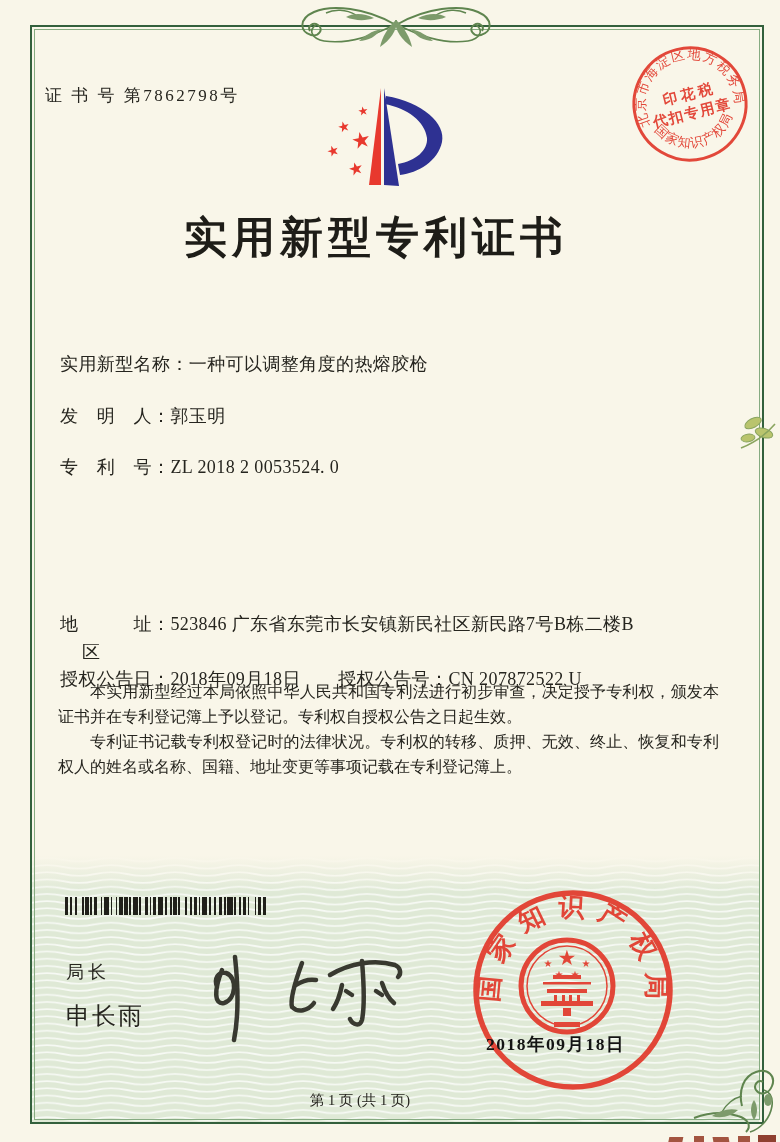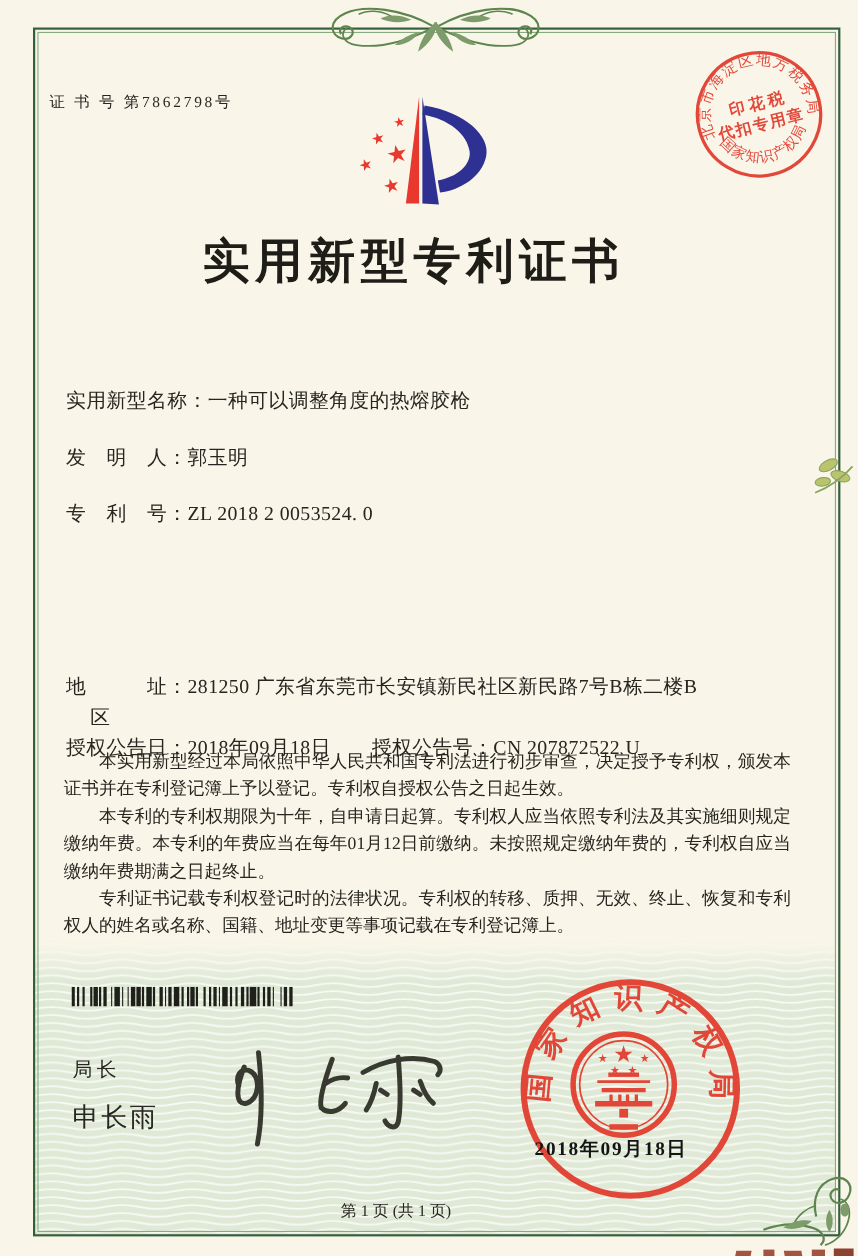--- a/index.html
+++ b/index.html
@@ -7,26 +7,26 @@
         font-family:"Liberation Serif","DejaVu Serif",serif;color:#26251f;}
   .abs{position:absolute;}
   
   .band{position:absolute;left:31px;top:856px;width:728px;height:266px;}
   .band-fade{position:absolute;left:31px;top:856px;width:728px;height:36px;
              background:linear-gradient(#f9f6e9,rgba(249,246,233,0));}
   
   .frame{position:absolute;left:30px;top:25px;width:730px;height:1095px;
          border:2px solid #33603c;pointer-events:none;}
   .frame::after{content:"";position:absolute;inset:2px;border:1px solid #86ab81;}
-  .certno{position:absolute;left:45px;top:84px;font-size:14px;letter-spacing:2.5px;white-space:nowrap;}
+  .certno{position:absolute;left:45px;top:84px;font-size:17px;letter-spacing:2.5px;white-space:nowrap;}
   .title{position:absolute;top:209px;left:-14px;width:780px;text-align:center;
          font-size:43px;font-weight:700;letter-spacing:5px;color:#1e1d18;}
   .row{position:absolute;left:60px;font-size:18px;letter-spacing:.4px;white-space:nowrap;margin-top:24px;}
   .body-text{position:absolute;left:58px;top:681px;width:661px;font-size:16px;
-             line-height:24.9px;text-align:justify;}
+             line-height:24.9px;text-align:justify;font-family:Liberation Mono, monospace;}
   .body-text p{margin:0;text-indent:2em;}
   .barcode{position:absolute;left:65px;top:897px;width:221px;height:18px;display:flex;overflow:hidden;}
   .barcode span{flex:none;height:100%;}
   .bar{background:#20201a;}
   .gap{background:transparent;}
   .director1{position:absolute;left:66px;top:960px;font-size:18px;letter-spacing:4px;}
   .director2{position:absolute;left:66px;top:1000px;font-size:24px;letter-spacing:2px;}
   .seal-date{position:absolute;left:486px;top:1032px;font-size:17.5px;letter-spacing:1.5px;
              color:#141414;font-weight:600;white-space:nowrap;}
   .footer{position:absolute;left:250px;top:1091px;width:220px;text-align:center;font-size:14.5px;}
@@ -142,35 +142,34 @@
   <div class="row" style="top:328px">
     <span>实用新型名称：</span><span>一种可以调整角度的热熔胶枪</span>
   </div>
   <div class="row" style="top:380px">
     <span>发　明　人：</span><span>郭玉明</span>
   </div>
   <div class="row" style="top:431px">
     <span>专　利　号：</span><span>ZL 2018 2 0053524. 0</span>
   </div>
   <div class="row" style="top:588px">
-    <span>地　　　址：</span><span>281250 广东省东莞市长安镇新民社区新民路7号B栋二楼B</span>
+    <span>地　　　址：</span><span>523846 广东省东莞市长安镇新民社区新民路7号B栋二楼B</span>
   </div>
   <div class="row" style="top:616px;left:82px">
     <span>区</span>
   </div>
   <div class="row" style="top:643px">
     <span>授权公告日：</span><span>2018年09月18日</span>
   </div>
   <div class="row" style="top:643px;left:338px">
     <span>授权公告号：</span><span>CN 207872522 U</span>
   </div>
 
   <div class="body-text">
     <p>本实用新型经过本局依照中华人民共和国专利法进行初步审查，决定授予专利权，颁发本证书并在专利登记簿上予以登记。专利权自授权公告之日起生效。</p>
-    <p>本专利的专利权期限为十年，自申请日起算。专利权人应当依照专利法及其实施细则规定缴纳年费。本专利的年费应当在每年01月12日前缴纳。未按照规定缴纳年费的，专利权自应当缴纳年费期满之日起终止。</p>
     <p>专利证书记载专利权登记时的法律状况。专利权的转移、质押、无效、终止、恢复和专利权人的姓名或名称、国籍、地址变更等事项记载在专利登记簿上。</p>
   </div>
 
   <div class="barcode">
       <span class="bar" style="width: 3.4px;"></span>
       <span class="gap" style="width: 1.7px;"></span>
       <span class="bar" style="width: 1.7px;"></span>
       <span class="gap" style="width: 3.4px;"></span>
       <span class="bar" style="width: 1.7px;"></span>
       <span class="gap" style="width: 5.1px;"></span>

